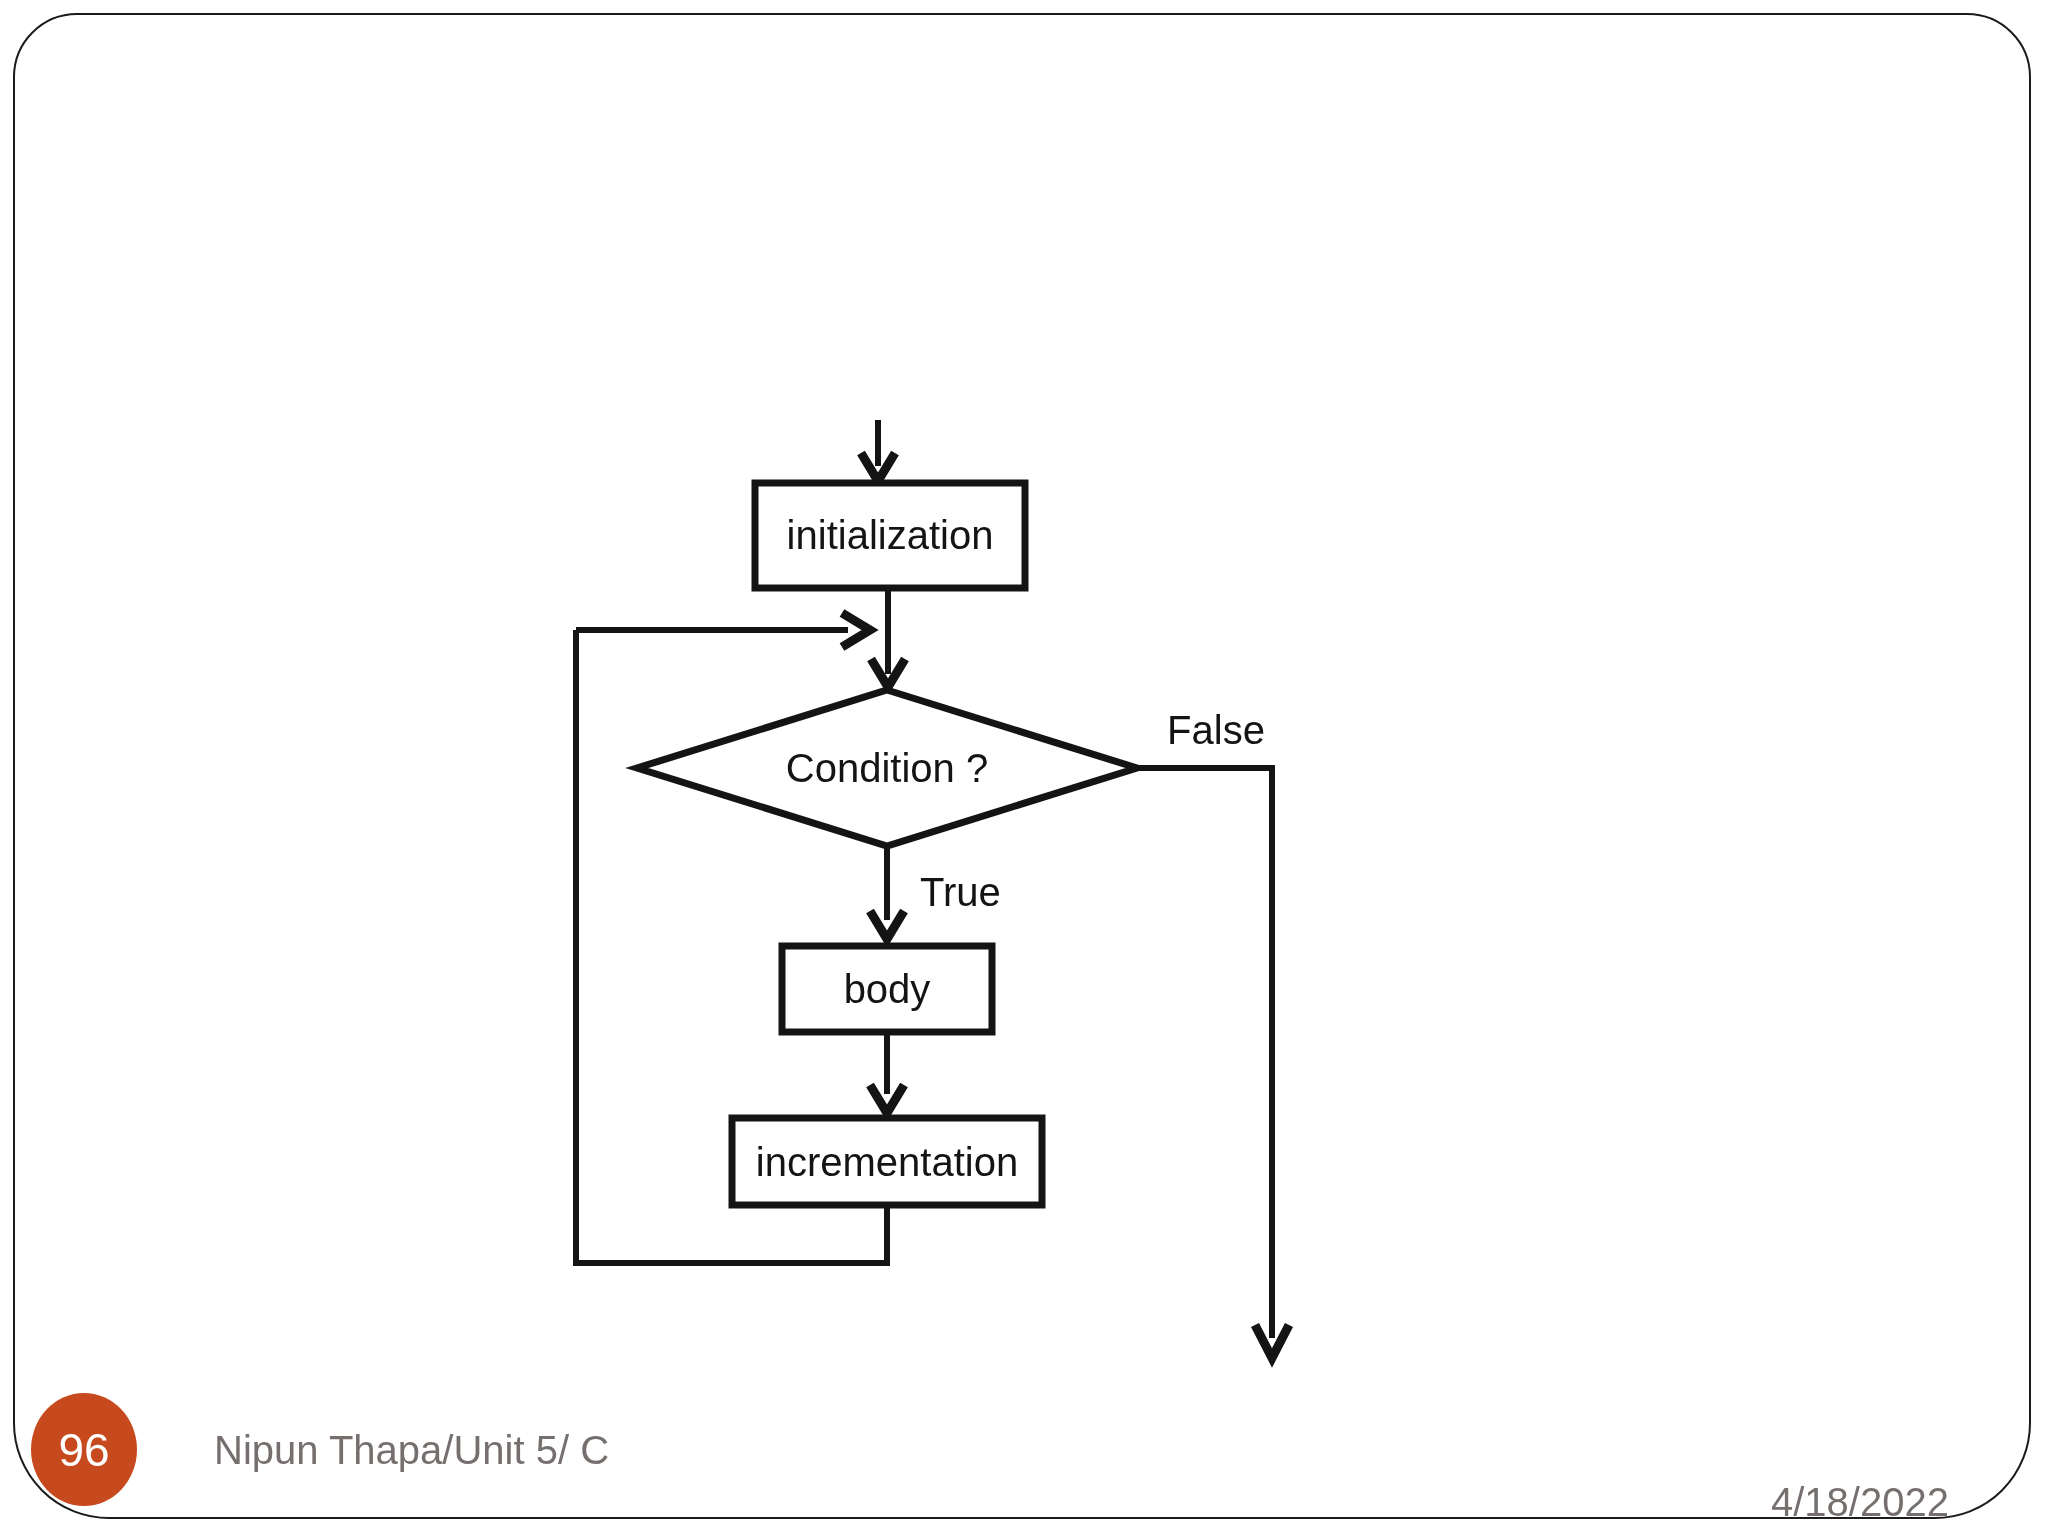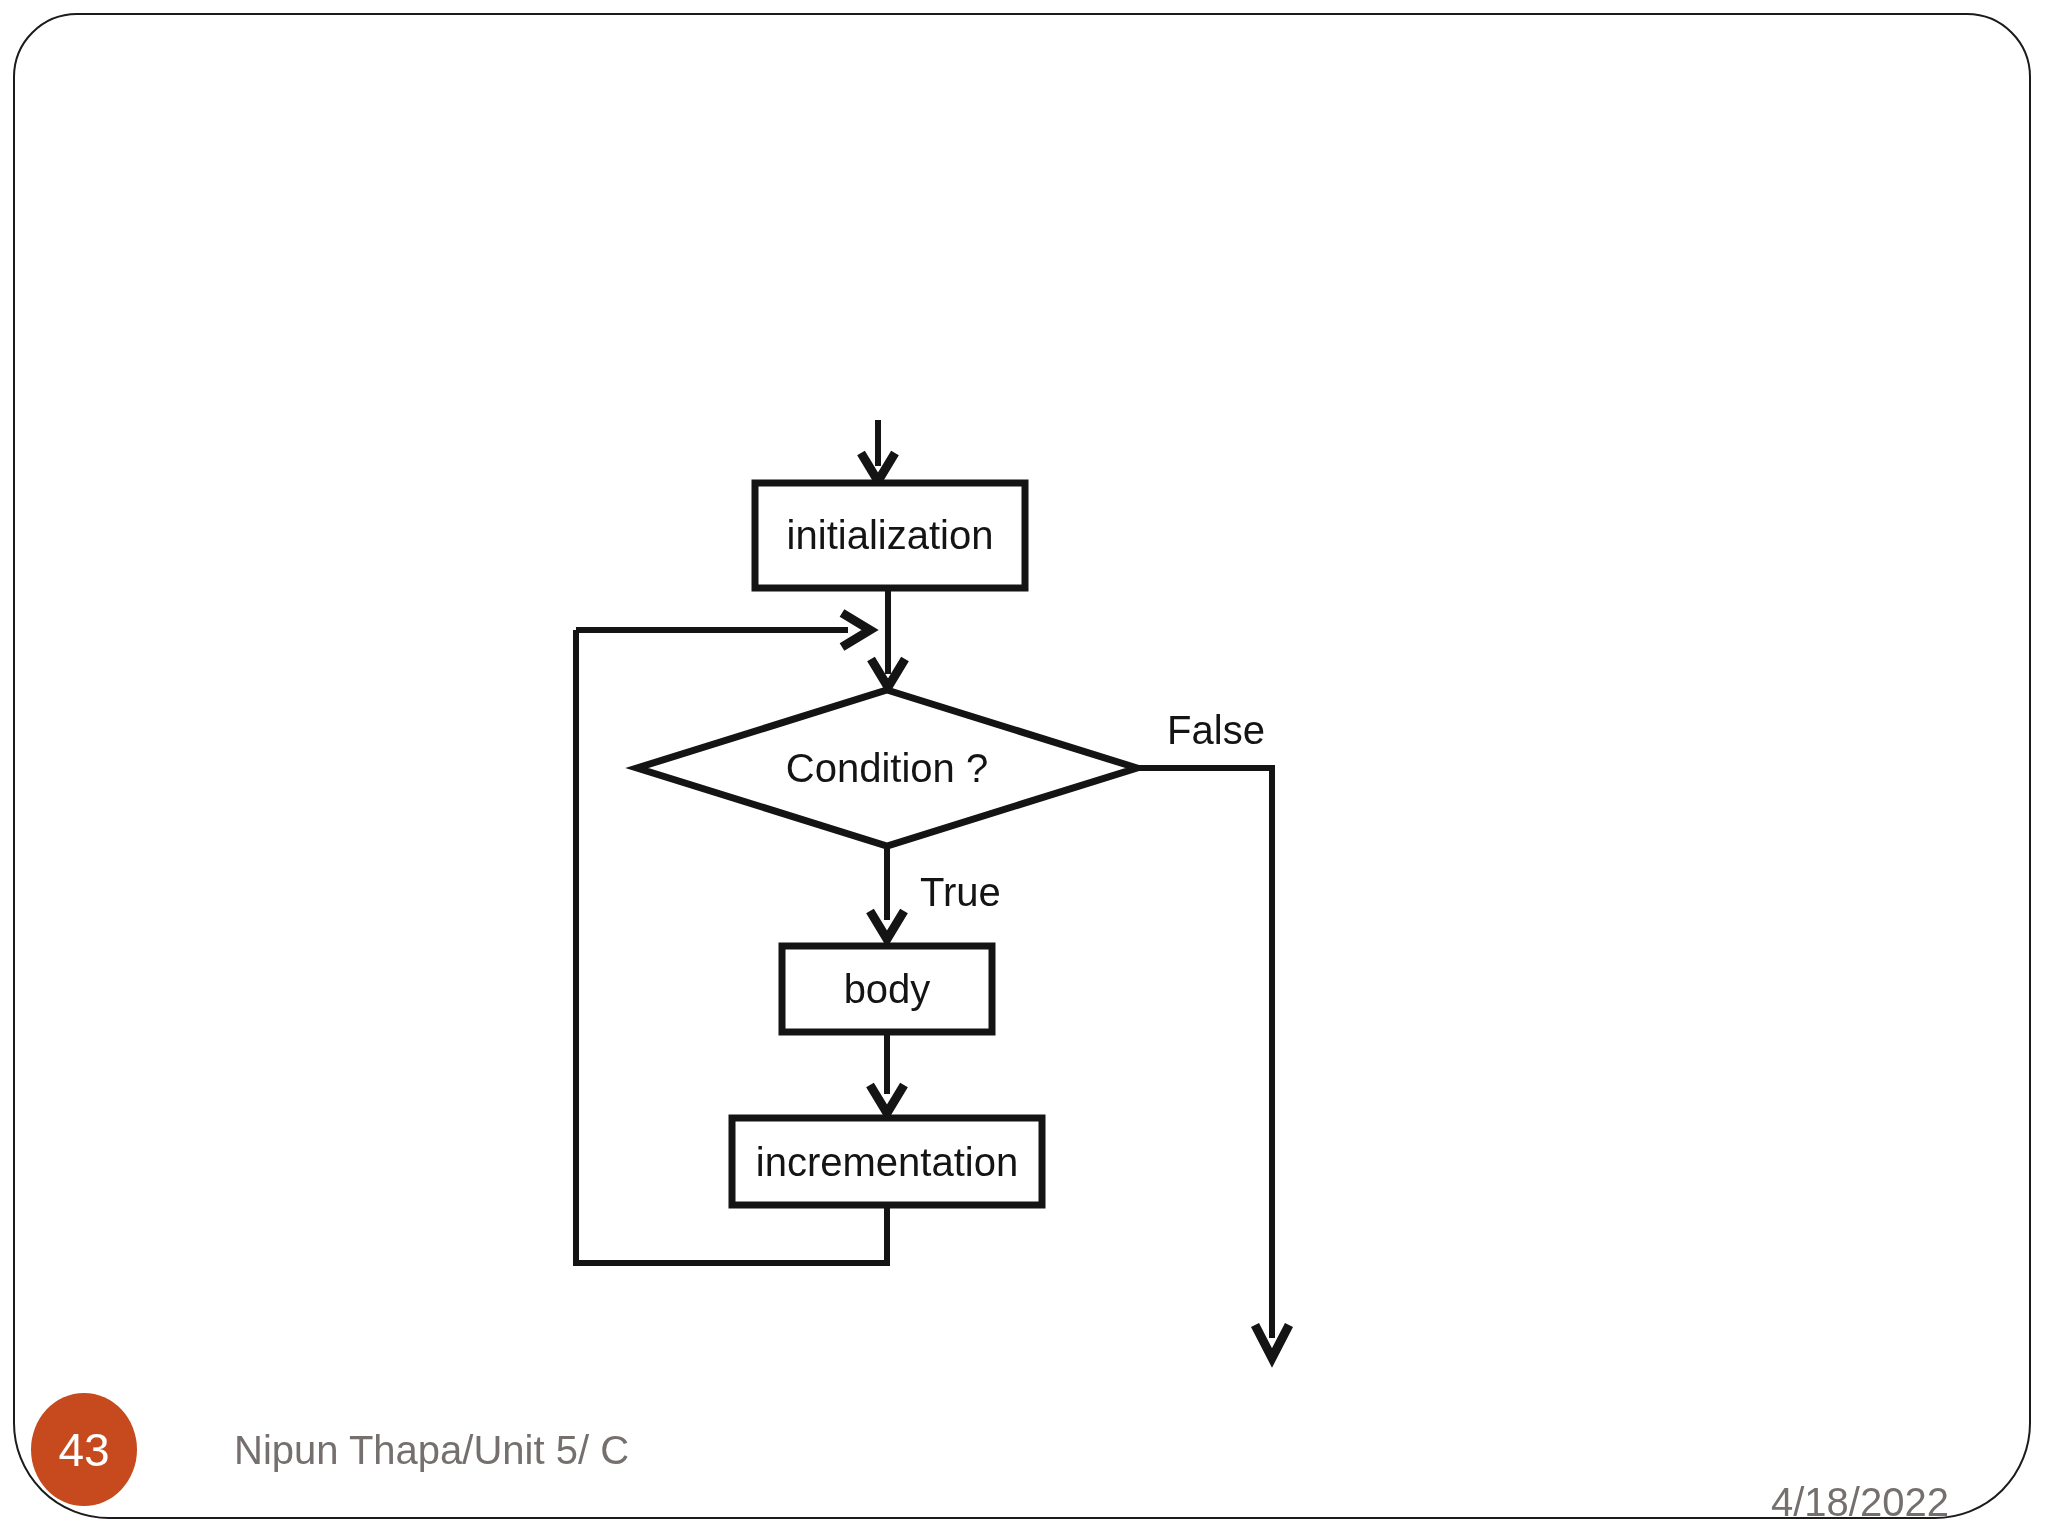--- a/index.html
+++ b/index.html
@@ -23,21 +23,21 @@
   }
   .flow .shape{fill:#ffffff;stroke:#141414;stroke-width:7;stroke-linejoin:miter;}
   .flow .wire{fill:none;stroke:#141414;stroke-width:6;}
   .flow .head{fill:none;stroke:#141414;stroke-width:9;stroke-linejoin:miter;}
   .page-badge{
     position:absolute;left:31px;top:1393px;width:106px;height:113px;
     border-radius:50%;background:var(--accent,#C64A1D);
     color:#ffffff;font-size:46px;display:flex;align-items:center;justify-content:center;
   }
   .credit{
-    position:absolute;left:234px;top:1428px;font-size:40px;
+    position:absolute;left:214px;top:1428px;font-size:40px;
     color:var(--footer_text,#75706E);white-space:nowrap;
   }
   .date{
     position:absolute;left:1743px;top:1480px;font-size:40px;
     color:var(--footer_text,#75706E);white-space:nowrap;margin-left:28px;
   }
 </style>
 </head>
 <body>
 
@@ -77,18 +77,18 @@
     <path class="wire" d="M887,1032 L887,1094"></path>
     <path class="head" d="M870,1085 L887,1113 L904,1085"></path>
 
     <rect class="shape" x="732" y="1118" width="310" height="87"></rect>
     <text x="887" y="1176" text-anchor="middle">incrementation</text>
 
     <path class="wire" d="M887,1205 L887,1263 L576,1263 L576,630"></path>
   </svg>
 
   <div class="page-badge">
-    <span>43</span>
+    <span>96</span>
   </div>
   <div class="credit">Nipun Thapa/Unit 5/ C</div>
   <div class="date">4/18/2022</div>
 
 </div>
 
 </body></html>

